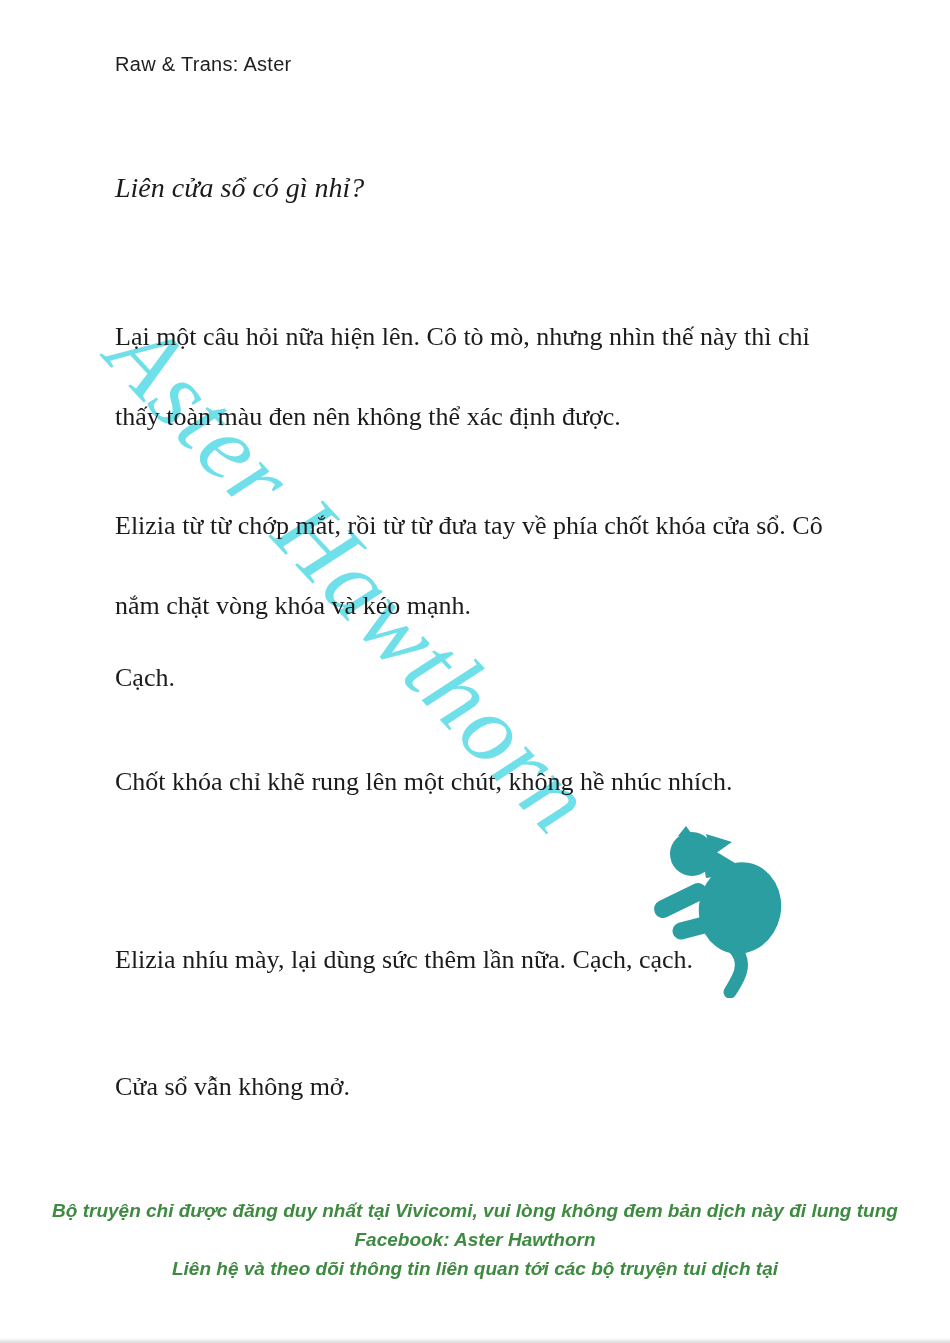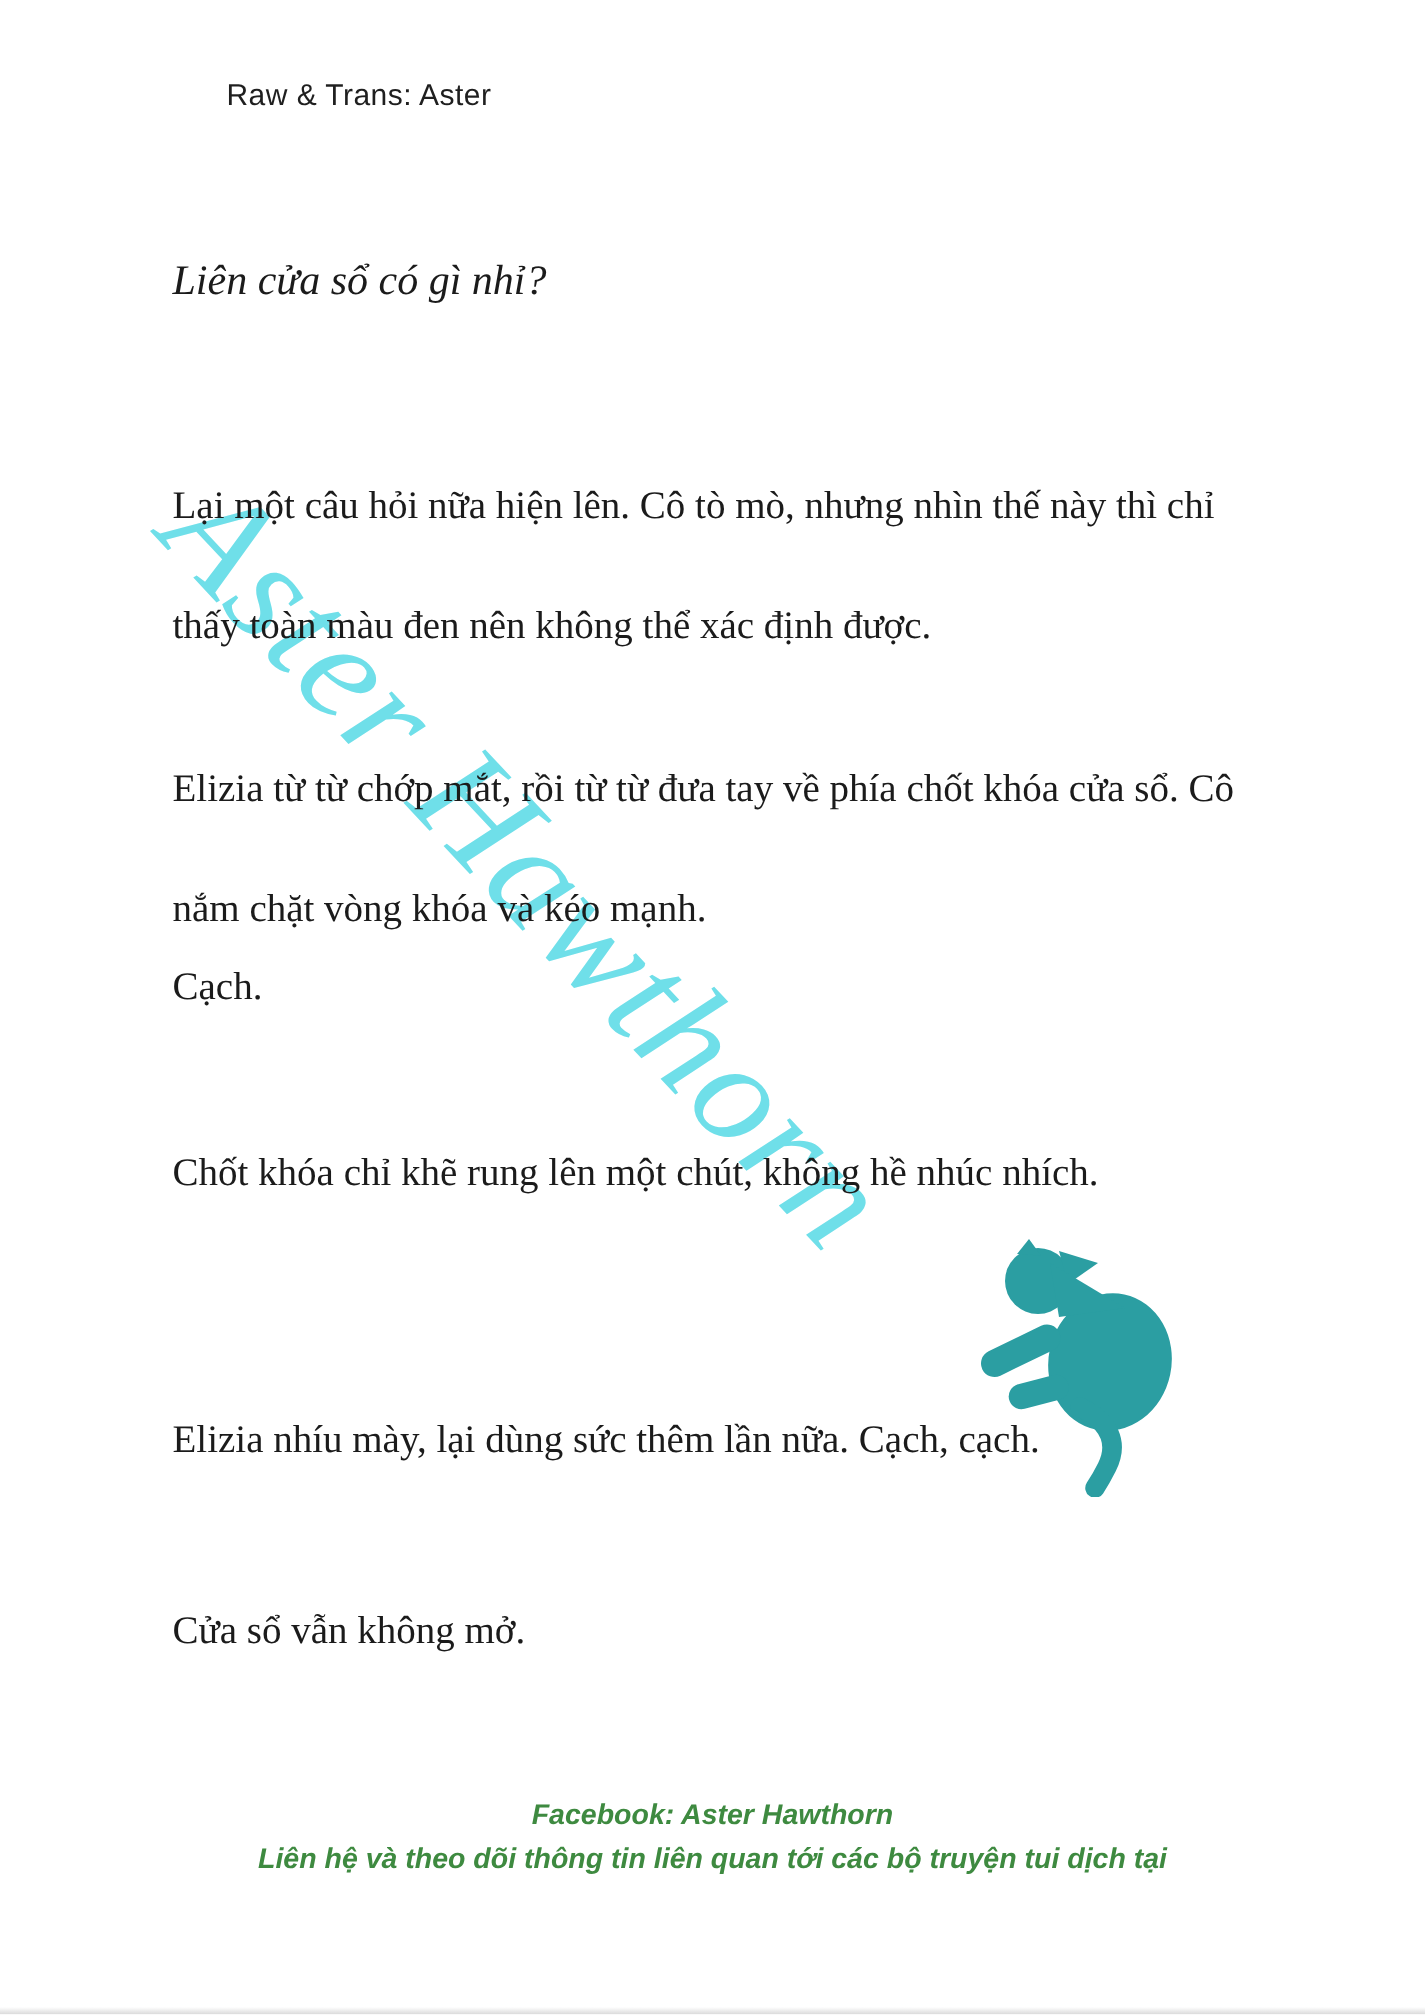--- a/index.html
+++ b/index.html
@@ -16,35 +16,34 @@
     background:#ffffff;
     overflow:hidden;
     font-family:"Liberation Serif", serif;
     color:var(--body_text);
   }
   .credit{
     position:absolute;left:115px;top:53px;
     font-family:"Liberation Sans", sans-serif;
     font-size:20px;color:#1f1f1f;letter-spacing:.3px;
     z-index:3;
-    margin-left:36px;
   }
   .heading{
     position:absolute;left:115px;top:172px;
     font-style:italic;font-size:28px;
     z-index:3;
   }
   .para{
     position:absolute;left:115px;width:715px;
     font-size:26px;line-height:80px;
     z-index:3;
   }
   .p1{top:297px;}
   .p2{top:486px;}
-  .p3{top:618px;}
+  .p3{top:638px;}
   .p4{top:742px;}
   .p5{top:920px;}
   .p6{top:1047px;}
   .watermark{
     position:absolute;left:168px;top:298px;
     font-size:98px;font-style:italic;
     font-family:"Liberation Serif", serif;
     color:var(--watermark_cyan);
     white-space:nowrap;letter-spacing:2px;
     transform:rotate(47deg);transform-origin:left top;
@@ -112,20 +111,21 @@
   </svg>
 
   <div class="para p1">Lại một câu hỏi nữa hiện lên. Cô tò mò, nhưng nhìn thế này thì chỉ thấy toàn màu đen nên không thể xác định được.</div>
   <div class="para p2">Elizia từ từ chớp mắt, rồi từ từ đưa tay về phía chốt khóa cửa sổ. Cô nắm chặt vòng khóa và kéo mạnh.</div>
   <div class="para p3">Cạch.</div>
   <div class="para p4">Chốt khóa chỉ khẽ rung lên một chút, không hề nhúc nhích.</div>
   <div class="para p5">Elizia nhíu mày, lại dùng sức thêm lần nữa. Cạch, cạch.</div>
   <div class="para p6">Cửa sổ vẫn không mở.</div>
 
   <div class="footer">
+    <div>Bộ truyện chỉ được đăng duy nhất tại Vivicomi, vui lòng không đem bản dịch này đi lung tung</div>
     <div>Facebook: Aster Hawthorn</div>
     <div>Liên hệ và theo dõi thông tin liên quan tới các bộ truyện tui dịch tại</div>
   </div>
 
 
   <div class="bottom-edge"></div>
 
 </div>
 
 </body></html>

